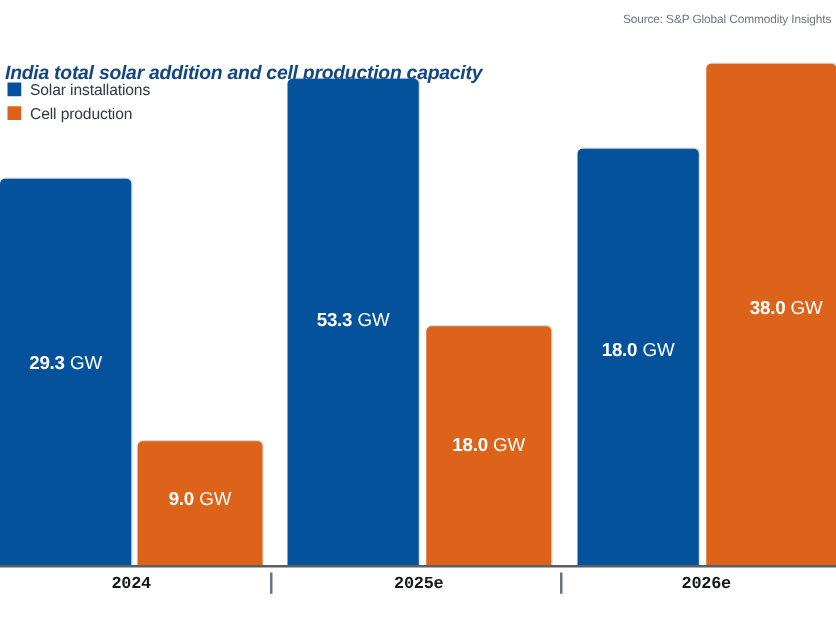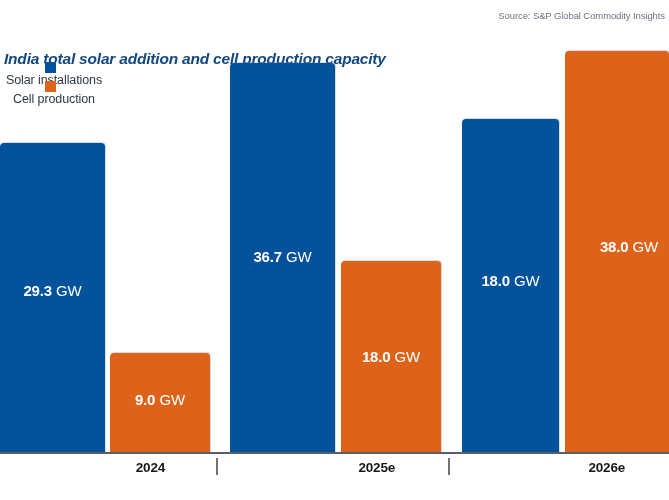--- a/index.html
+++ b/index.html
@@ -45,21 +45,20 @@
   
   #legend {
     position: absolute;
     left: 6px;
     top: 62px;
   }
   .legend-row {
     display: flex;
     align-items: center;
     height: 19px;
-    flex-direction: column;
   }
   .legend-swatch {
     width: 11px;
     height: 11px;
     margin-right: 7px;
     flex: 0 0 auto;
   }
   .legend-label {
     font-size: 12.5px;
     color: #2f3943;
@@ -114,23 +113,24 @@
     width: 2px;
     height: 17px;
     background: #6d7279;
   }
   .axis-label {
     position: absolute;
     top: 460px;
     font-size: 13.5px;
     font-weight: bold;
     color: #16181b;
-    text-align: right;
+    text-align: center;
     letter-spacing: -0.2px;
     white-space: nowrap;
+    font-family: Liberation Mono, monospace;
   }
 </style>
 </head>
 <body>
 
 <div id="page">
 
   <div id="chart-title">India total solar addition and cell production capacity</div>
   <div id="source-note">Source: S&amp;P Global Commodity Insights</div>
 
@@ -144,21 +144,21 @@
         <span class="legend-label">Cell production</span>
       </div>
     </div>
 
   <div id="plot">
       <div class="bar" style="left: 0px; width: 105px; height: 310px; background: rgb(4, 81, 156);"></div>
       <div class="bar-value" style="top: 282px; left: 0px; width: 105px;"><span class="num">29.3</span> <span class="unit">GW</span></div>
       <div class="bar" style="left: 110px; width: 100px; height: 100px; background: rgb(220, 99, 25);"></div>
       <div class="bar-value" style="top: 391px; left: 110px; width: 100px;"><span class="num">9.0</span> <span class="unit">GW</span></div>
       <div class="bar" style="left: 230px; width: 105px; height: 390px; background: rgb(4, 81, 156);"></div>
-      <div class="bar-value" style="top: 248px; left: 230px; width: 105px;"><span class="num">36.7</span> <span class="unit">GW</span></div>
+      <div class="bar-value" style="top: 248px; left: 230px; width: 105px;"><span class="num">53.3</span> <span class="unit">GW</span></div>
       <div class="bar" style="left: 341px; width: 100px; height: 192px; background: rgb(220, 99, 25);"></div>
       <div class="bar-value" style="top: 348px; left: 341px; width: 100px;"><span class="num">18.0</span> <span class="unit">GW</span></div>
       <div class="bar" style="left: 462px; width: 97px; height: 334px; background: rgb(4, 81, 156);"></div>
       <div class="bar-value" style="top: 272px; left: 462px; width: 97px;"><span class="num">18.0</span> <span class="unit">GW</span></div>
       <div class="bar" style="left: 565px; width: 104px; height: 402px; background: rgb(220, 99, 25);"></div>
       <div class="bar-value" style="top: 238px; left: 589px; width: 80px;"><span class="num">38.0</span> <span class="unit">GW</span></div>
     </div>
 
   <div id="axis-line"></div>
   <div id="axis-area"></div>

